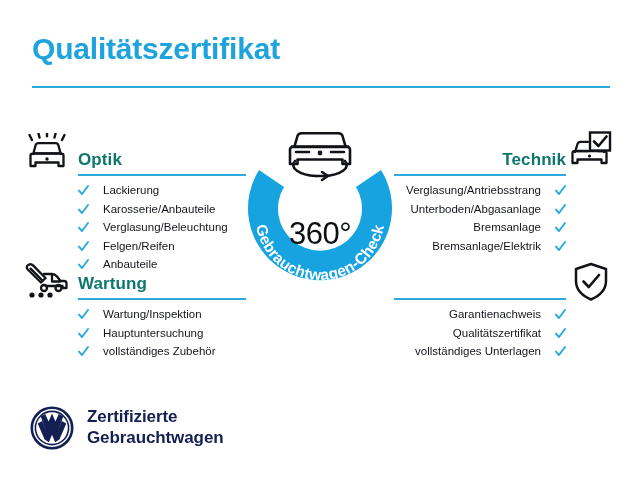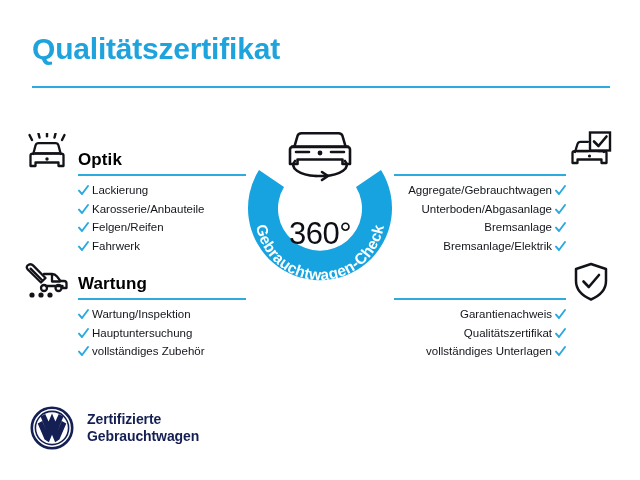--- a/index.html
+++ b/index.html
@@ -19,27 +19,27 @@
   .title-rule{
     position:absolute;left:32px;top:86px;width:578px;height:2px;
     background:#2eaadf;
   }
 
   
   .sect{position:absolute;}
   .sect-head{position:relative;height:30px;}
   .sect-title{
     position:absolute;bottom:6px;font-size:17px;font-weight:bold;
-    color:#000000;white-space:nowrap;letter-spacing:.1px;
+    color:#0f766e;white-space:nowrap;letter-spacing:.1px;
   }
   .sect-rule{position:absolute;bottom:0;height:2px;background:#2eaadf;}
 
   .items{margin-top:9px;}
   .item{
-    display:flex;align-items:center;gap:3px;
+    display:flex;align-items:center;gap:14px;
     font-size:11.5px;color:#14161c;line-height:1;
     margin-bottom:7px;white-space:nowrap;
   }
   .check{flex:0 0 auto;display:block;}
 
   
   .col-left{left:78px;width:168px;}
   .col-left .sect-title{left:0;}
   .col-left .sect-rule{left:0;right:0;}
   .col-left .item{justify-content:flex-start;}
@@ -65,21 +65,21 @@
   .badge{position:absolute;left:225px;top:120px;width:190px;height:190px;}
   .badge svg{display:block;}
   .badge-360{
     position:absolute;left:0;right:0;top:96px;text-align:center;
     font-size:31px;font-weight:normal;color:#0d0f14;letter-spacing:-.5px;
   }
 
   
   .footer{position:absolute;left:30px;top:406px;display:flex;align-items:center;gap:13px;}
   .vw-text{
-    font-size:14px;font-weight:bold;color:#141f53;line-height:1.22;
+    font-size:17px;font-weight:bold;color:#141f53;line-height:1.22;
     letter-spacing:-.1px;white-space:nowrap;
   }
 </style>
 </head>
 <body>
 
 <div class="page">
 
   <div class="title">Qualitätszertifikat</div>
   <div class="title-rule"></div>
@@ -155,38 +155,45 @@
       <div class="item">
         <svg class="check" width="11" height="11" viewBox="0 0 11 11">
             <path d="M1 5.6 L4 9 L10 1" fill="none" stroke="#2aa8df" stroke-width="1.9" stroke-linecap="round" stroke-linejoin="round"></path>
           </svg>
         <span>Karosserie/Anbauteile</span>
       </div>
       <div class="item">
         <svg class="check" width="11" height="11" viewBox="0 0 11 11">
             <path d="M1 5.6 L4 9 L10 1" fill="none" stroke="#2aa8df" stroke-width="1.9" stroke-linecap="round" stroke-linejoin="round"></path>
           </svg>
+        <span>Verglasung/Beleuchtung</span>
+      </div>
+      <div class="item">
+        <svg class="check" width="11" height="11" viewBox="0 0 11 11">
+            <path d="M1 5.6 L4 9 L10 1" fill="none" stroke="#2aa8df" stroke-width="1.9" stroke-linecap="round" stroke-linejoin="round"></path>
+          </svg>
         <span>Felgen/Reifen</span>
       </div>
       <div class="item">
         <svg class="check" width="11" height="11" viewBox="0 0 11 11">
             <path d="M1 5.6 L4 9 L10 1" fill="none" stroke="#2aa8df" stroke-width="1.9" stroke-linecap="round" stroke-linejoin="round"></path>
           </svg>
-        <span>Fahrwerk</span>
+        <span>Anbauteile</span>
       </div>
     </div>
   </div>
 
   <div class="sect col-right row1">
     <div class="sect-head">
+      <div class="sect-title">Technik</div>
       <div class="sect-rule"></div>
     </div>
     <div class="items">
       <div class="item">
-        <span>Aggregate/Gebrauchtwagen</span>
+        <span>Verglasung/Antriebsstrang</span>
         <svg class="check" width="11" height="11" viewBox="0 0 11 11">
             <path d="M1 5.6 L4 9 L10 1" fill="none" stroke="#2aa8df" stroke-width="1.9" stroke-linecap="round" stroke-linejoin="round"></path>
           </svg>
       </div>
       <div class="item">
         <span>Unterboden/Abgasanlage</span>
         <svg class="check" width="11" height="11" viewBox="0 0 11 11">
             <path d="M1 5.6 L4 9 L10 1" fill="none" stroke="#2aa8df" stroke-width="1.9" stroke-linecap="round" stroke-linejoin="round"></path>
           </svg>
       </div>

